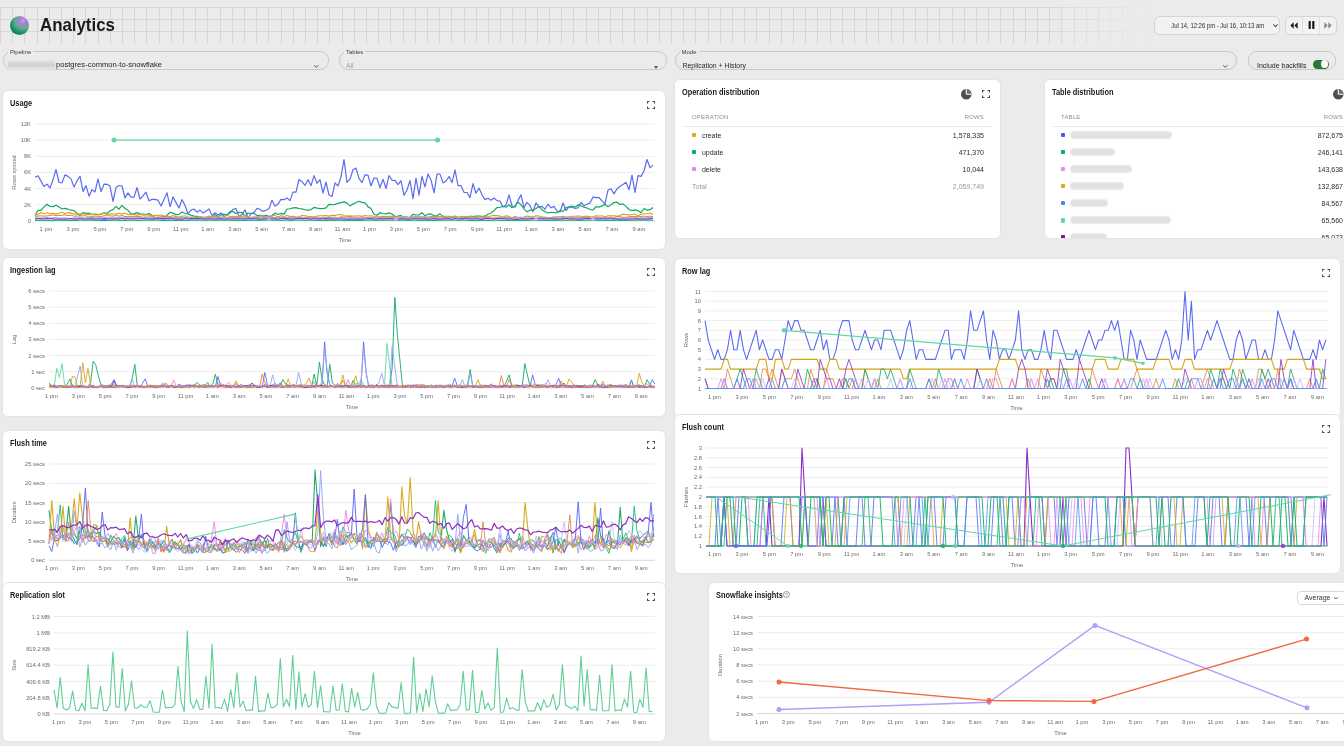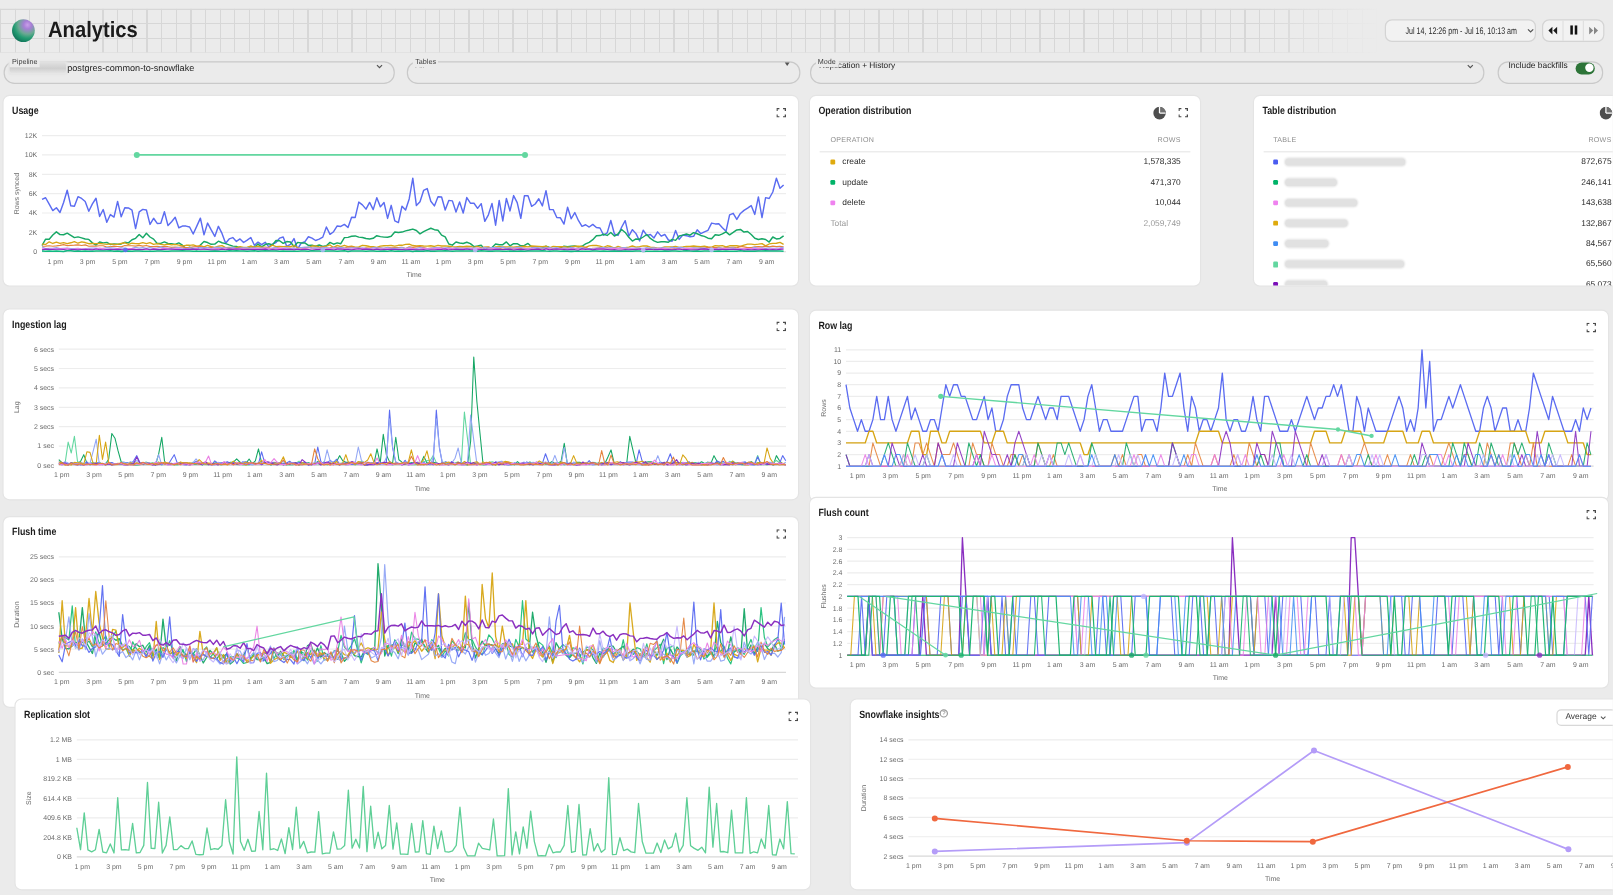--- a/index.html
+++ b/index.html
@@ -10,21 +10,21 @@
 .trow{position:absolute;left:17px;right:16px;height:11px;display:flex;align-items:center}
 .sq{width:4.4px;height:4.4px;border-radius:1px;margin-right:5.5px;flex:0 0 auto}
 .tname{font-size:7px;color:#2a2a2a}
 .tval{margin-left:auto;font-size:7px;color:#2a2a2a}
 .pill{height:6px;border-radius:3px;background:#e1e1e1;box-shadow:0 0 1.5px 1px #e9e9e9}
 .sbar{position:absolute;right:7px;top:27px;bottom:1px;width:9px;background:#f5f5f5;border-radius:5px}
 .sthumb{position:absolute;left:1px;right:1px;top:2px;height:16px;background:#c9c9c9;border-radius:4px}
 .gridbg{position:absolute;left:0;top:7px;width:1344px;height:37px;
 background-image:repeating-linear-gradient(to right,#d7d7d7 0 1px,transparent 1px 12.2px),repeating-linear-gradient(to bottom,#d7d7d7 0 1px,transparent 1px 12.2px);
 -webkit-mask-image:linear-gradient(to right,#000 78%,rgba(0,0,0,0) 85.5%)}
-.fbox{position:absolute;top:51px;height:19px;border:1px solid #c9c9c9;border-radius:9px;display:flex;align-items:flex-start}
+.fbox{position:absolute;top:51px;height:19px;border:1px solid #c9c9c9;border-radius:9px;display:flex;align-items:flex-end}
 .flabel{position:absolute;top:-4px;left:4px;font-size:6px;color:#3e3e3e;background:#ebebeb;padding:0 2px;line-height:8px}
 .fval{font-size:7.4px;color:#242424;white-space:nowrap}
 </style></head><body>
 <div class="gridbg"></div>
 <div style="position:absolute;left:10px;top:16px;width:19px;height:19px;border-radius:50%;background:radial-gradient(circle at 68% 25%,#c9a0e9 0%,#a77fd6 17%,#6aa992 40%,#239c72 58%,#107258 80%,#0b5348 100%)"></div>
 <div style="position:absolute;left:40px;top:14px;font-size:18.5px;font-weight:700;color:#1b1b1b;transform:scaleX(0.91);transform-origin:0 50%">Analytics</div>
 <div style="position:absolute;left:1154px;top:15.5px;width:126px;height:19px;border:1px solid #d4d4d4;border-radius:6px;background:#f2f2f2;display:flex;align-items:center;justify-content:center;gap:3px">
 <span style="font-size:8px;color:#2b2b2b;white-space:nowrap;transform:scaleX(0.74);transform-origin:50% 50%">Jul 14, 12:26 pm - Jul 16, 10:13 am</span>
 <svg width="7" height="7" viewBox="0 0 8 8" fill="none" stroke="#555" stroke-width="1.2" style="margin-left:-12px">
       <path d="M1.5 2.8 L4 5.3 L6.5 2.8"></path>
@@ -67,21 +67,21 @@
 <span style="margin-left:auto;line-height:0"><svg width="6.5" height="6.5" viewBox="0 0 8 8" fill="none" stroke="#555" stroke-width="1.2">
         <path d="M1.4 2.7 L4 5.4 L6.6 2.7"></path>
       </svg></span>
   </div>
 <div class="fbox" style="left:1248px;width:88px;padding:0 6px 0 8px;justify-content:space-between">
     <span style="font-size:7px;color:#1f1f1f;white-space:nowrap">Include backfills</span>
 <div style="width:16px;height:9.5px;border-radius:5px;background:#2d7438;position:relative">
       <div style="position:absolute;right:0.8px;top:0.9px;width:7.6px;height:7.6px;border-radius:50%;background:#fff"></div>
     </div>
   </div>
-<div class="card" style="left:2px;top:79px;width:664px;height:160px">
+<div class="card" style="left:2px;top:90px;width:664px;height:160px">
 <div class="ctitle">Usage</div>
 <div class="cexpand"><svg width="8" height="8" viewBox="0 0 9 9" fill="none" stroke="#4a4a4a" stroke-width="1.2">
         <path d="M0.6 2.8 V0.6 H2.8 M6.2 0.6 H8.4 V2.8 M8.4 6.2 V8.4 H6.2 M2.8 8.4 H0.6 V6.2"></path>
       </svg></div>
 <svg width="664" height="160" viewBox="0 0 664 160" style="position:absolute;left:0;top:0">
       <line x1="32" y1="33.0" x2="652" y2="33.0" stroke="#ededed" stroke-width="1"></line>
       <text x="28" y="35.0" text-anchor="end" class="tick">12K</text>
       <line x1="32" y1="49.1" x2="652" y2="49.1" stroke="#ededed" stroke-width="1"></line>
       <text x="28" y="51.1" text-anchor="end" class="tick">10K</text>
       <line x1="32" y1="65.3" x2="652" y2="65.3" stroke="#ededed" stroke-width="1"></line>
@@ -469,21 +469,21 @@
       <circle cx="61.0" cy="131.0" r="2.2" fill="#5b6cf1" opacity="0.8"></circle>
       <circle cx="126.0" cy="131.0" r="2.2" fill="#1fb572" opacity="0.8"></circle>
       <circle cx="268.0" cy="131.0" r="2.2" fill="#16a765" opacity="0.8"></circle>
       <circle cx="278.0" cy="82.0" r="2.2" fill="#c4b5fd" opacity="0.8"></circle>
       <circle cx="280.0" cy="131.0" r="2.2" fill="#63d7a0" opacity="0.8"></circle>
       <circle cx="388.0" cy="131.0" r="2.2" fill="#16a765" opacity="0.8"></circle>
       <circle cx="563.0" cy="131.0" r="2.2" fill="#c4b5fd" opacity="0.8"></circle>
       <circle cx="608.0" cy="131.0" r="2.2" fill="#8a2fc0" opacity="0.8"></circle>
     </svg>
   </div>
-<div class="card" style="left:12px;top:581.5px;width:664px;height:160px">
+<div class="card" style="left:2px;top:581.5px;width:664px;height:160px">
 <div class="ctitle">Replication slot</div>
 <div class="cexpand"><svg width="8" height="8" viewBox="0 0 9 9" fill="none" stroke="#4a4a4a" stroke-width="1.2">
         <path d="M0.6 2.8 V0.6 H2.8 M6.2 0.6 H8.4 V2.8 M8.4 6.2 V8.4 H6.2 M2.8 8.4 H0.6 V6.2"></path>
       </svg></div>
 <svg width="664" height="160" viewBox="0 0 664 160" style="position:absolute;left:0;top:0">
       <line x1="51" y1="33.5" x2="652" y2="33.5" stroke="#ededed" stroke-width="1"></line>
       <text x="47" y="35.5" text-anchor="end" class="tick">1.2 MB</text>
       <line x1="51" y1="49.8" x2="652" y2="49.8" stroke="#ededed" stroke-width="1"></line>
       <text x="47" y="51.8" text-anchor="end" class="tick">1 MB</text>
       <line x1="51" y1="66.0" x2="652" y2="66.0" stroke="#ededed" stroke-width="1"></line>

